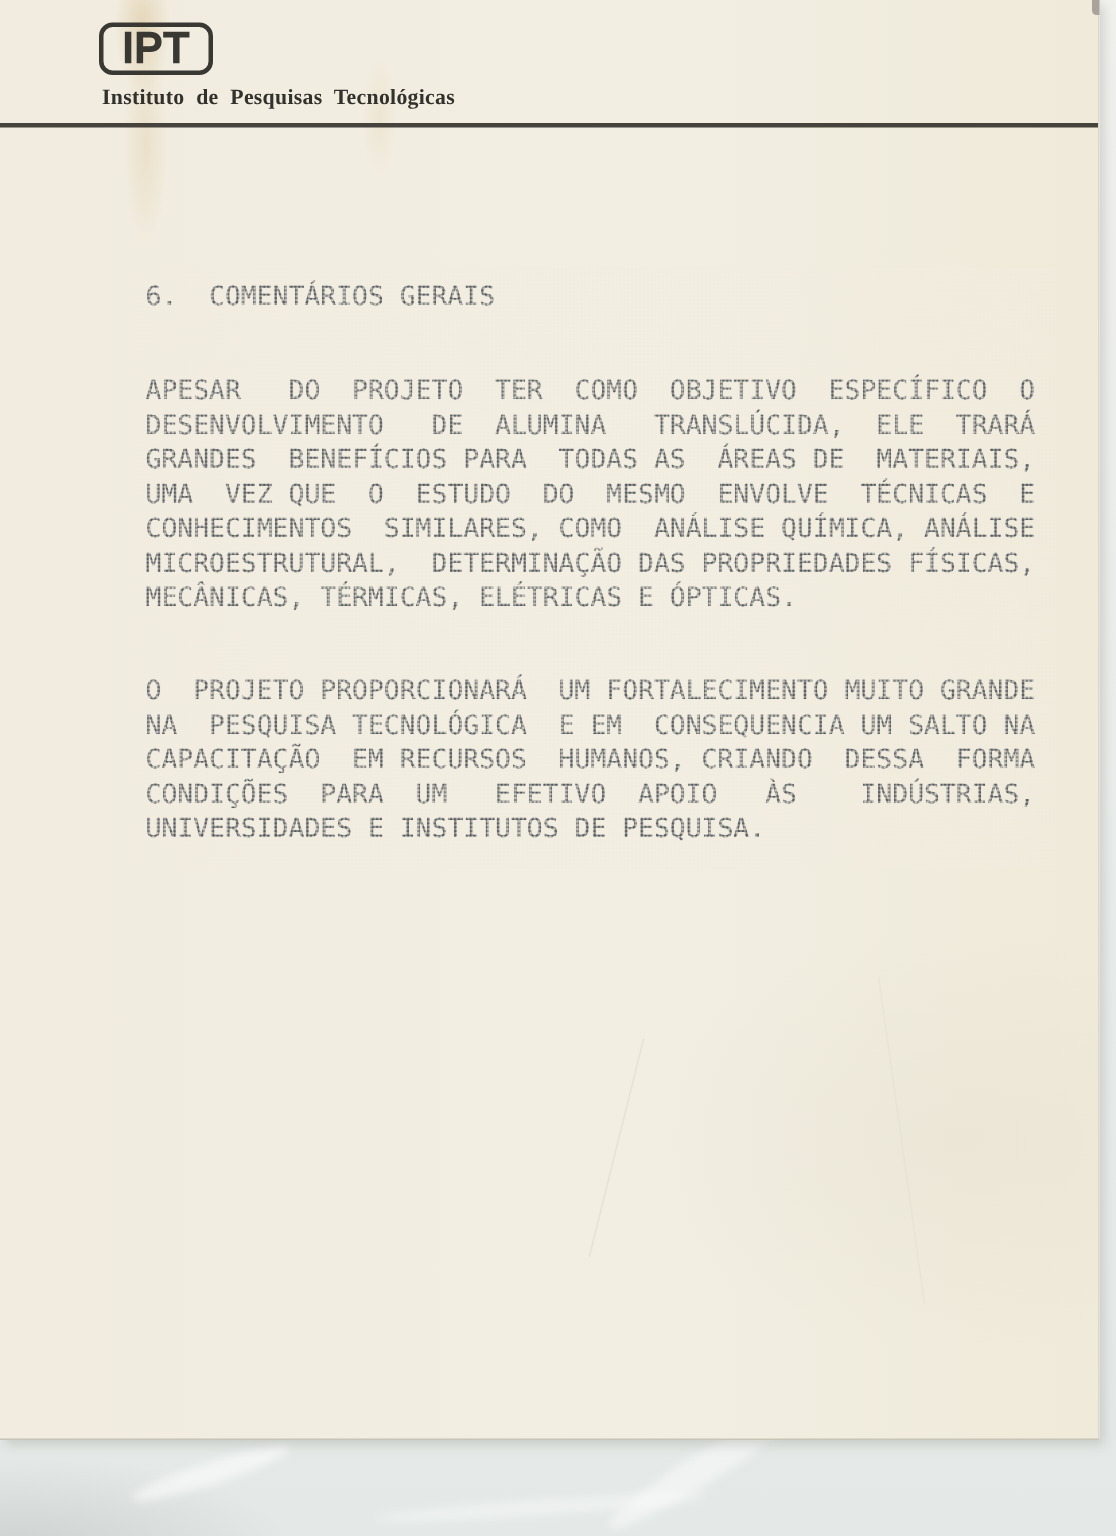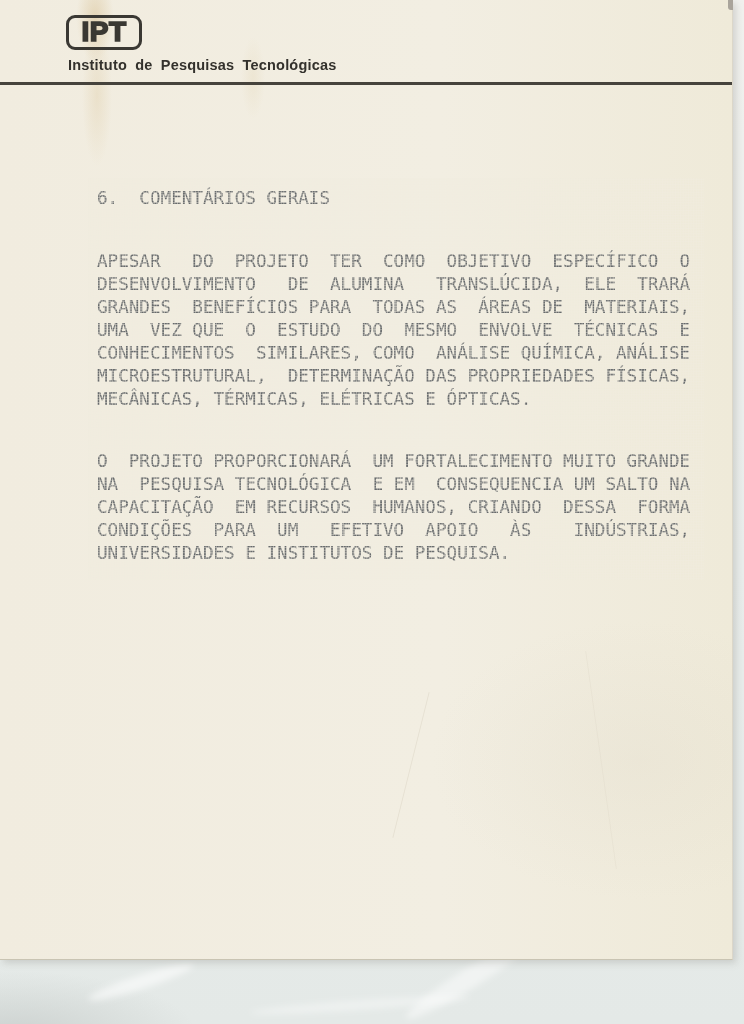--- a/index.html
+++ b/index.html
@@ -37,29 +37,29 @@
   }
   .edge-artifact{position:absolute;right:-1px;top:-1px;width:5px;height:11px;background:#a9a49b;border-radius:0 0 0 3px;}
 
   
   .logo-box{
     position:absolute;left:66px;top:15px;width:70px;height:29px;
     border:3.5px solid var(--header-ink,#3a3833);border-radius:9px;
     display:flex;align-items:center;justify-content:center;
   }
   .logo-text{
-    font-family:"Liberation Sans", sans-serif;font-weight:bold;
+    font-family:"Liberation Sans", sans-serif;font-weight:normal;
     font-size:28px;line-height:1;letter-spacing:.5px;
     color:var(--header-ink,#3a3833);
     -webkit-text-stroke:1.7px var(--header-ink,#3a3833);
     transform:translateY(-1px);
   }
   .org-name{
     position:absolute;left:68px;top:57px;
-    font-family:Liberation Sans, sans-serif;font-weight:bold;
+    font-family:Liberation Serif, serif;font-weight:bold;
     font-size:14.5px;line-height:17px;letter-spacing:.2px;word-spacing:4px;
     color:#33312c;
   }
   .header-rule{position:absolute;left:0;top:82px;width:732px;height:2.5px;background:var(--rule,#46433c);}
 
   
   .typewriter{
     position:absolute;
     font-family:"DejaVu Sans Mono", monospace;
     font-size:17.6px;line-height:23px;

